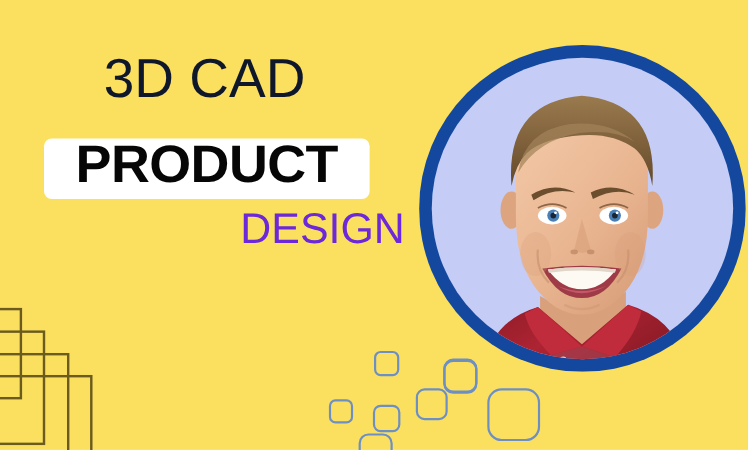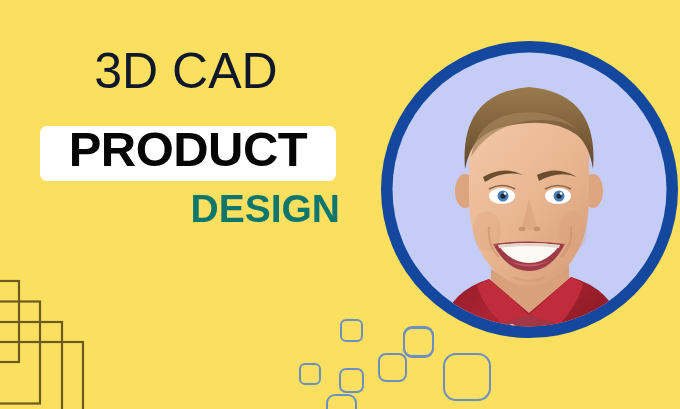--- a/index.html
+++ b/index.html
@@ -75,25 +75,26 @@
     transform: scaleX(1.02);
   }
 
   .headline-3 {
     position: absolute;
     left: 0px;
     top: 189px;
     width: 340px;
     text-align: right;
     font-size: 39px;
-    font-weight: bold;
-    color: #0f766e;
+    font-weight: normal;
+    color: #6d28d9;
     letter-spacing: 0px;
     line-height: 1.0;
     white-space: nowrap;
+    padding-left: 28px;
   }
 
   .cta-pill {
     position: absolute;
     left: 133px;
     top: 275px;
     width: 168px;
     height: 37px;
     background: #ffffff;
     border-radius: 19px;

